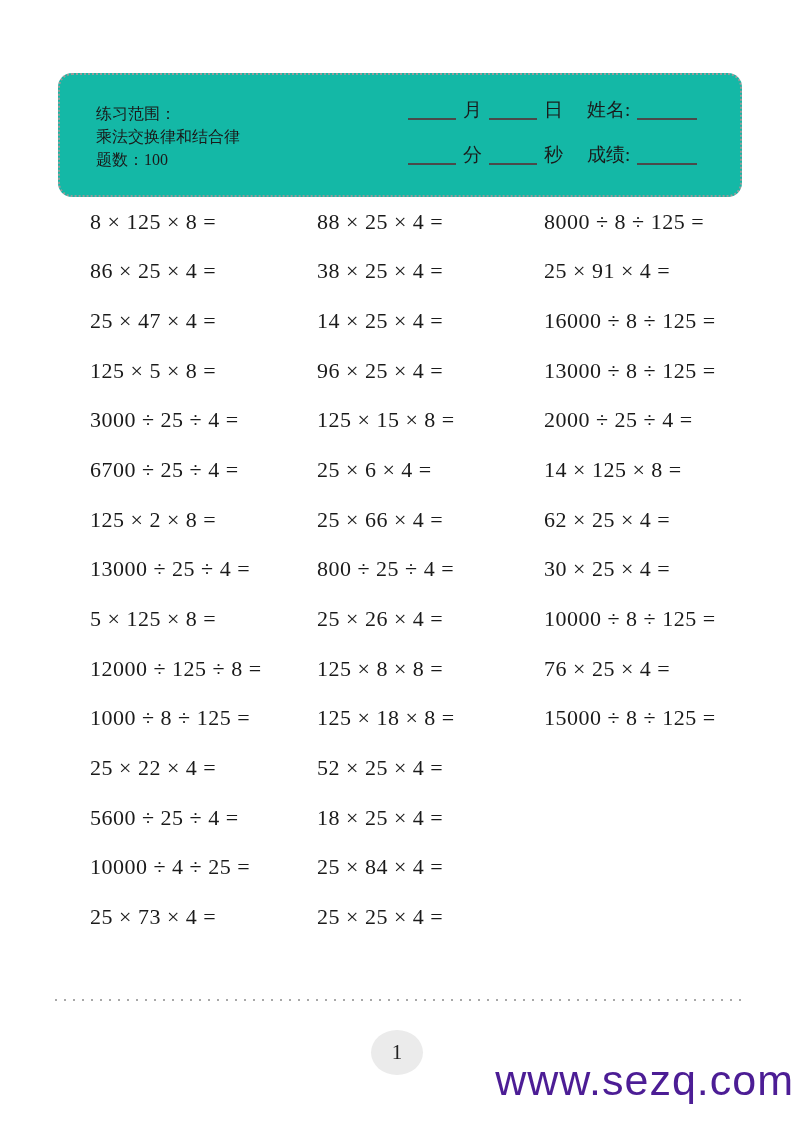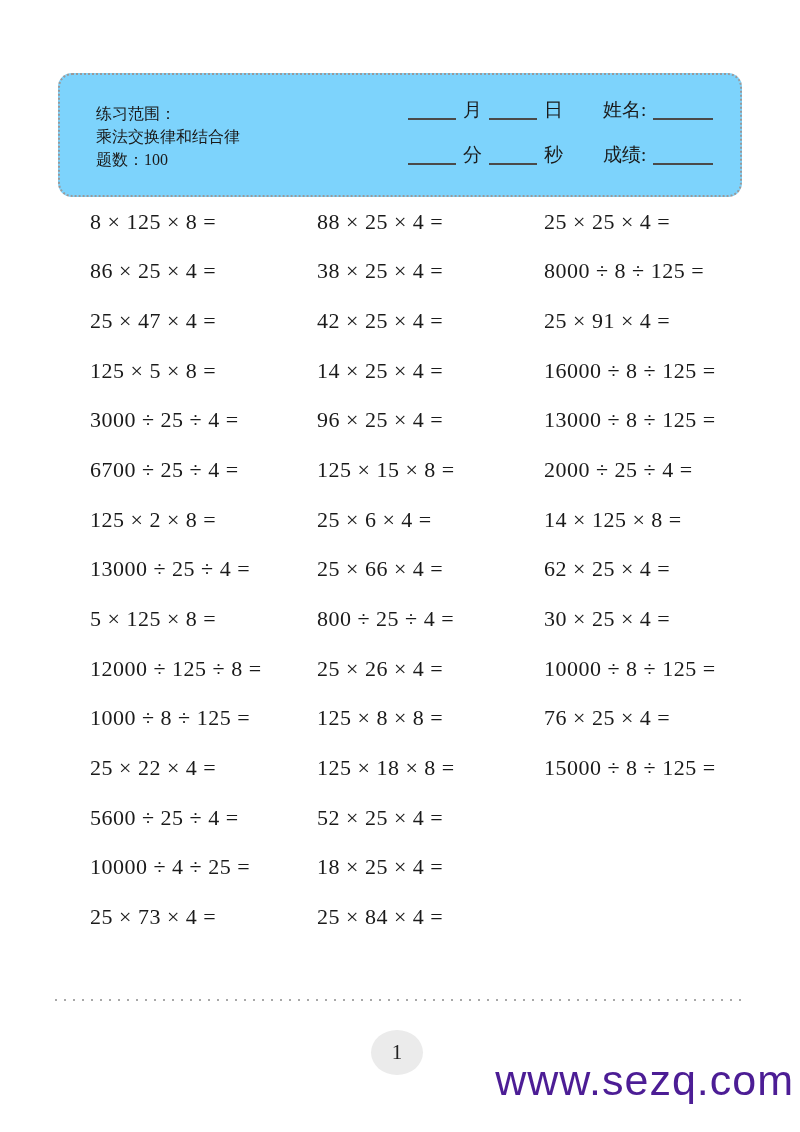--- a/index.html
+++ b/index.html
@@ -11,21 +11,21 @@
     overflow: hidden;
   }
 
   
   .header-box {
     position: absolute;
     left: 58px; top: 73px;
     width: 684px; height: 124px;
     border: 2px dotted #9a9a9a;
     border-radius: 14px;
-    background: #7dd3fc;
+    background: #14b8a6;
   }
   .header-left {
     position: absolute;
     left: 36px; top: 27px;
     font-size: 16px;
     line-height: 23px;
     white-space: nowrap;
   }
   .header-right {
     position: absolute;
@@ -44,21 +44,21 @@
   .blank {
     display: inline-block;
     width: 48px;
     height: 2px;
     border-bottom: 2px solid #4a4a4a;
     align-self: flex-end;
     margin: 0 7px 5px 7px;
   }
   .blank.first { margin-left: 0; }
   .blank.wide { width: 60px; margin-right: 0; }
-  .label-gap { margin-left: 40px; }
+  .label-gap { margin-left: 24px; }
 
   
   .problems {
     position: absolute;
     left: 90px; top: 197px;
     display: grid;
     grid-template-columns: 227px 227px 230px;
     grid-template-rows: repeat(15, 49.65px);
     grid-auto-flow: column;
   }
@@ -139,21 +139,20 @@
     <div class="problem">13000 ÷ 25 ÷ 4 =</div>
     <div class="problem">5 × 125 × 8 =</div>
     <div class="problem">12000 ÷ 125 ÷ 8 =</div>
     <div class="problem">1000 ÷ 8 ÷ 125 =</div>
     <div class="problem">25 × 22 × 4 =</div>
     <div class="problem">5600 ÷ 25 ÷ 4 =</div>
     <div class="problem">10000 ÷ 4 ÷ 25 =</div>
     <div class="problem">25 × 73 × 4 =</div>
     <div class="problem">88 × 25 × 4 =</div>
     <div class="problem">38 × 25 × 4 =</div>
-    <div class="problem">42 × 25 × 4 =</div>
     <div class="problem">14 × 25 × 4 =</div>
     <div class="problem">96 × 25 × 4 =</div>
     <div class="problem">125 × 15 × 8 =</div>
     <div class="problem">25 × 6 × 4 =</div>
     <div class="problem">25 × 66 × 4 =</div>
     <div class="problem">800 ÷ 25 ÷ 4 =</div>
     <div class="problem">25 × 26 × 4 =</div>
     <div class="problem">125 × 8 × 8 =</div>
     <div class="problem">125 × 18 × 8 =</div>
     <div class="problem">52 × 25 × 4 =</div>

